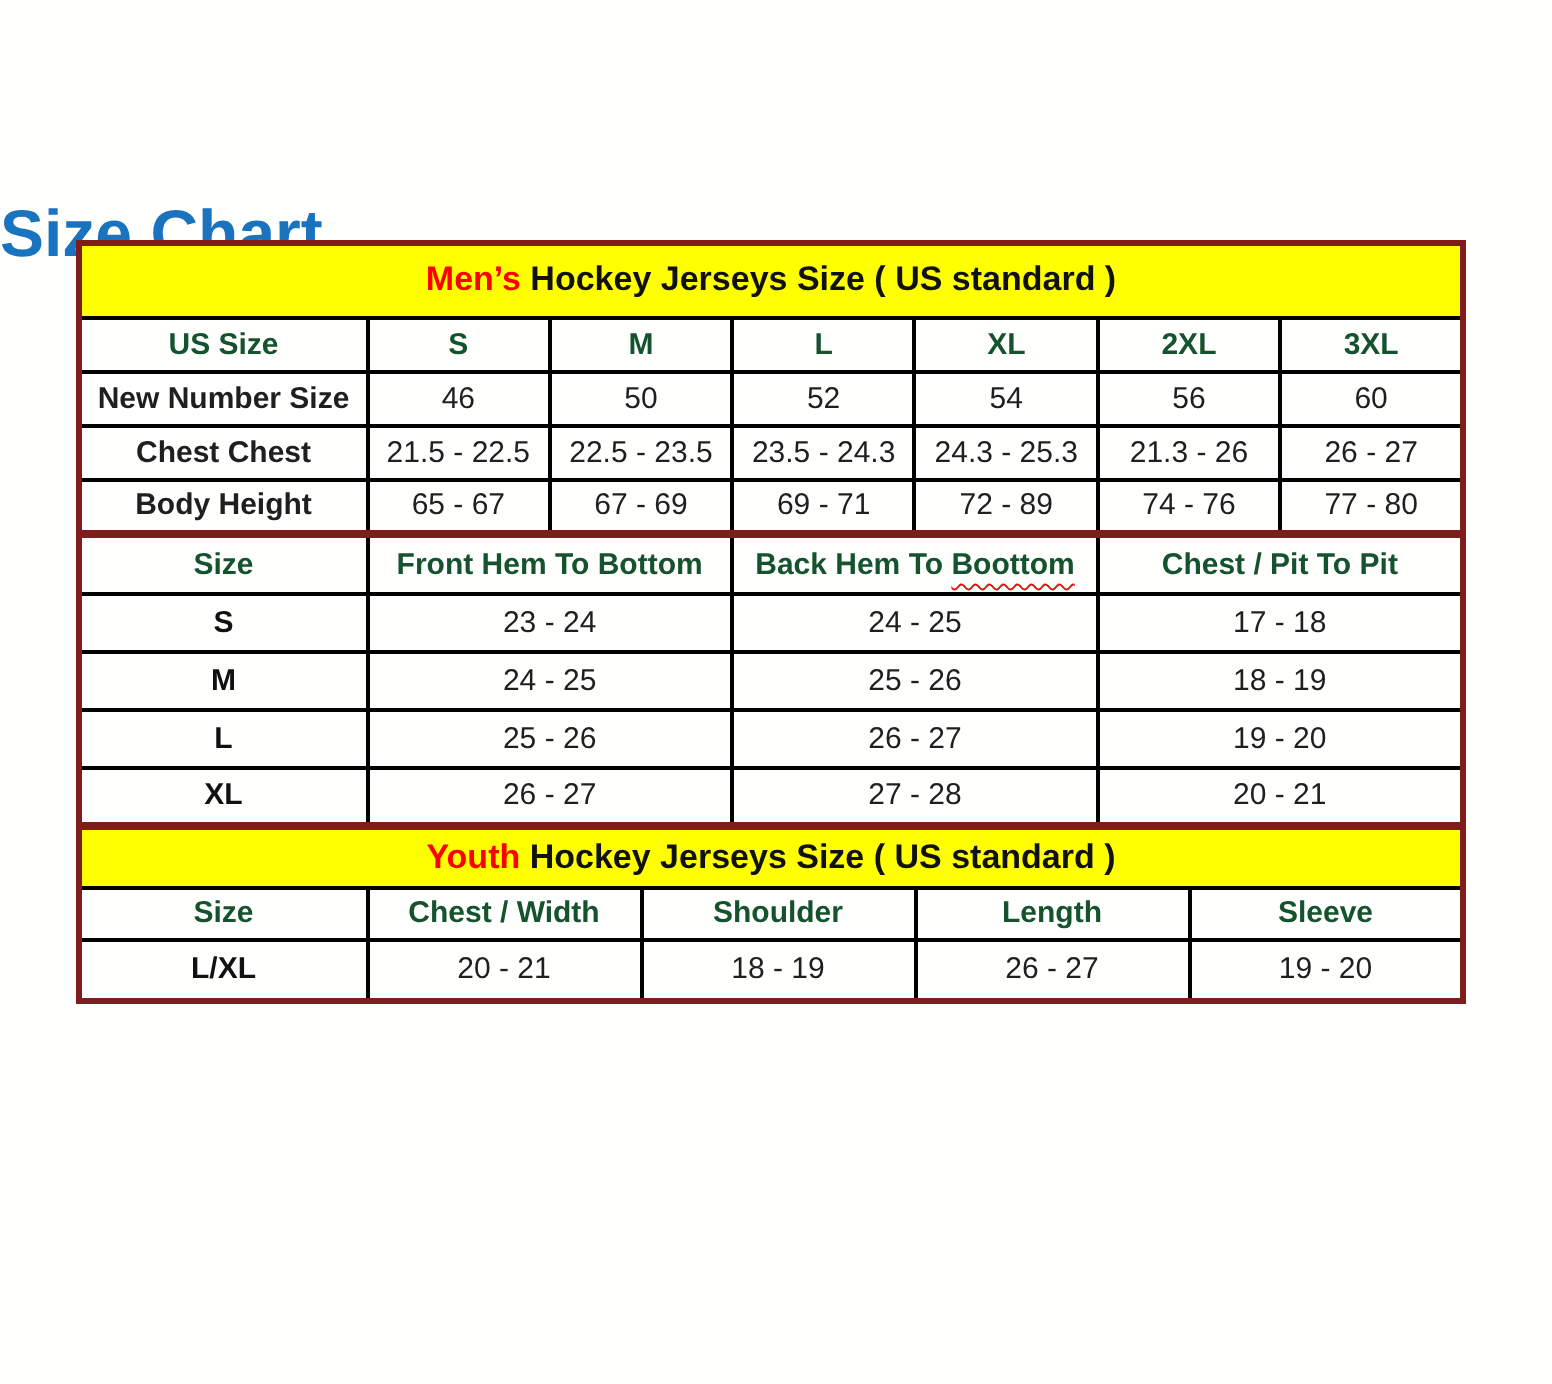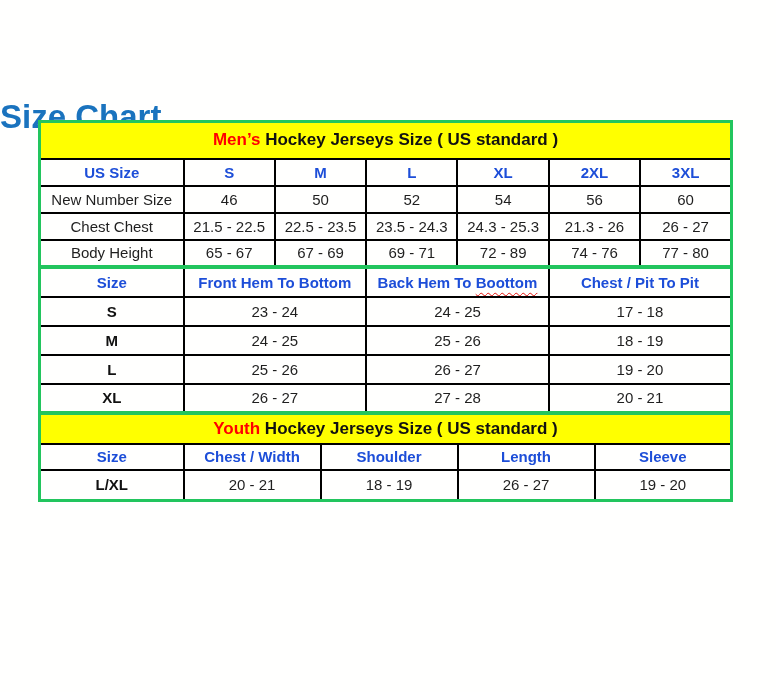--- a/index.html
+++ b/index.html
@@ -23,21 +23,21 @@
   }
   .tables-wrap {
     position: absolute;
     left: 38px; top: 120px;
     width: 695px;
   }
   table {
     border-collapse: collapse;
     table-layout: fixed;
     width: 695px;
-    border: 3px solid #22c55e;
+    border: 3px solid #7f1d1d;
     padding-left: 8px;
   }
   table + table { margin-top: -2px; }
   col.label-col { width: 144px; }
   th, td {
     border: 2px solid #000;
     text-align: center;
     vertical-align: middle;
     font-size: 15px;
     color: #1f1f1f;
@@ -46,23 +46,23 @@
     white-space: nowrap;
   }
   tr.banner-row td {
     background: #ffff00;
     font-size: 17px;
     font-weight: bold;
     color: #111;
   }
   tr.banner-row { height: 36px; }
   .banner-highlight { color: #ff0000; }
-  th { font-weight: bold; color: #1d4ed8; }
+  th { font-weight: bold; color: #14532d; }
   td.row-label { font-weight: bold; color: #111; }
-  td.row-label-plain { font-weight: normal; color: #1f1f1f; }
+  td.row-label-plain { font-weight: bold; color: #1f1f1f; }
   table.mens tr { height: 27px; }
   table.mens tr.banner-row { height: 37px; }
   table.womens tr { height: 29px; }
   table.womens tr.banner-row { height: 30px; }
   table.youth tr.head-row { height: 26px; }
   table.youth tr.data-row { height: 31px; }
   table.youth tr.banner-row { height: 30px; }
   .squiggle {
     text-decoration: underline wavy #e3120b;
     text-decoration-thickness: 1px;

